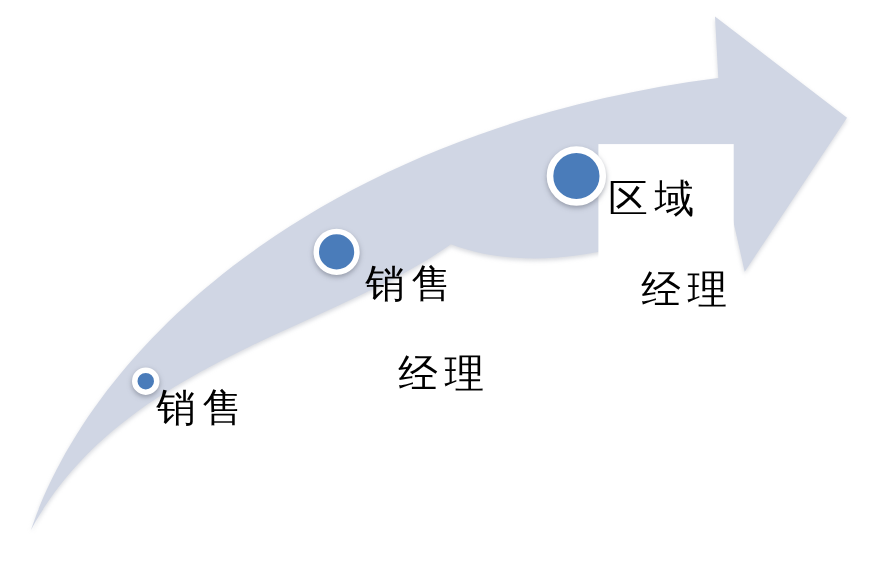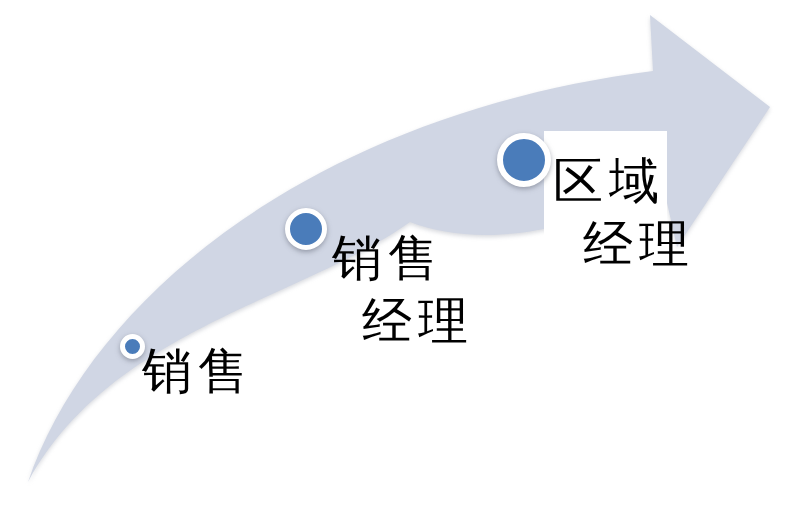--- a/index.html
+++ b/index.html
@@ -58,31 +58,32 @@
   .marker.m-3 {
     left: 497px;
     top: 133px;
     width: 54px;
     height: 54px;
     border-width: 6px;
   }
   .stage-label {
     position: absolute;
     z-index: 4;
-    font-size: 50px;
+    font-size: 36px;
     line-height: 63px;
     letter-spacing: 6px;
     color: #000000;
     white-space: nowrap;
   }
   .stage-label .line {
     display: block;
   }
   .stage-label .line2 {
     margin-left: 30px;
+    margin-top: 19px;
   }
   .stage-label.l-1 { left: 142px; top: 340px; }
   .stage-label.l-2 { left: 332px; top: 227px; }
   .stage-label.l-3 { left: 553px; top: 150px; }
 </style>
 </head>
 <body>
 
 <div class="stage-canvas" style="background: rgb(255, 255, 255);">
 

